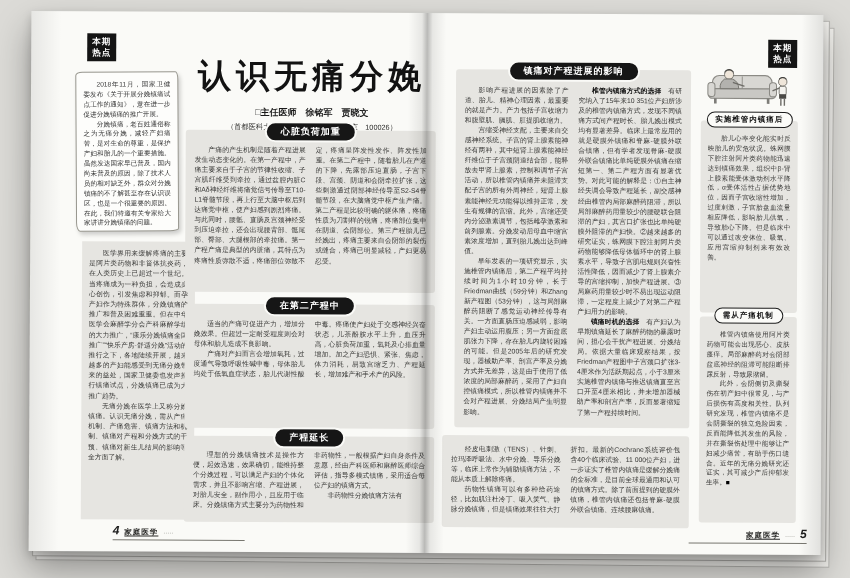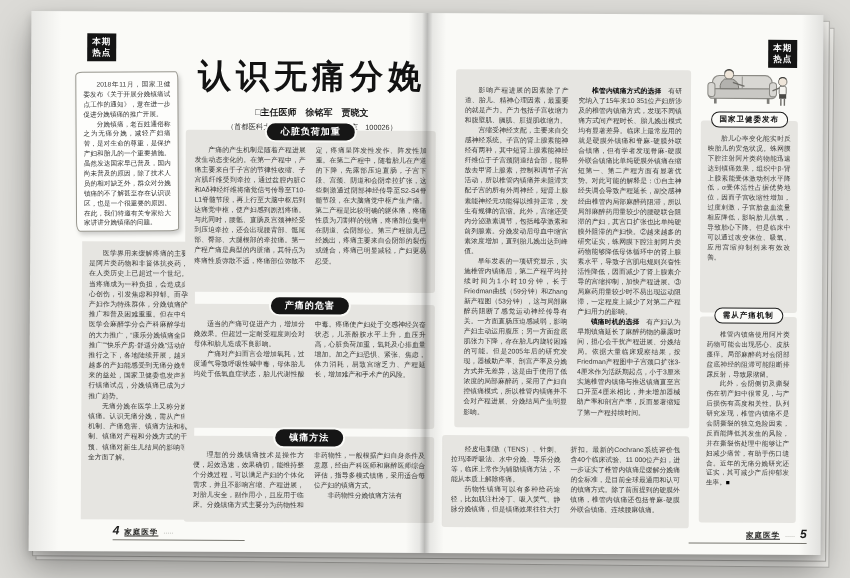--- a/index.html
+++ b/index.html
@@ -98,42 +98,43 @@
     </div>
 
     <div class="panel sec-mech">
       <div class="pill">心脏负荷加重</div>
       <div class="cols2 body-text">
         <p>产痛的产生机制是随着产程进展发生动态变化的。在第一产程中，产痛主要来自于子宫的节律性收缩、子宫肌纤维受到牵拉，通过盆腔内脏C和Aδ神经纤维将痛觉信号传导至T10-L1脊髓节段，再上行至大脑中枢后到达痛觉中枢，使产妇感到剧烈疼痛。与此同时，腰骶、直肠及宫颈神经受到压迫牵拉，还会出现腰背部、骶尾部、臀部、大腿根部的牵拉痛。第一产程产痛是典型的内脏痛，其特点为疼痛性质弥散不适，疼痛部位弥散不定，疼痛呈阵发性发作、阵发性加重。在第二产程中，随着胎儿在产道的下降，先露部压迫直肠，子宫下段、宫颈、阴道和会阴牵拉扩张，这些刺激通过阴部神经传导至S2-S4脊髓节段，在大脑痛觉中枢产生产痛。第二产程是比较明确的躯体痛，疼痛性质为刀割样的锐痛，疼痛部位集中在阴道、会阴部位。第三产程胎儿已经娩出，疼痛主要来自会阴部的裂伤或缝合，疼痛已明显减轻，产妇更易忍受。</p>
       </div>
     </div>
 
     <div class="panel sec-harm">
-      <div class="pill">产痛的危害</div>
+      <div class="pill">在第二产程中</div>
       <div class="cols2 body-text">
         <p>适当的产痛可促进产力，增加分娩效果。但超过一定耐受程度则会对母体和胎儿造成不良影响。</p>
         <p>产痛对产妇而言会增加氧耗，过度通气导致呼吸性碱中毒，母体胎儿均处于低氧血症状态，胎儿代谢性酸中毒。疼痛使产妇处于交感神经兴奋状态，儿茶酚胺水平上升，血压升高，心脏负荷加重，氧耗及心排血量增加。加之产妇恐惧、紧张、焦虑，体力消耗，易致宫缩乏力、产程延长，增加难产和手术产的风险。</p>
       </div>
     </div>
 
     <div class="panel sec-methods">
-      <div class="pill">镇痛方法</div>
+      <div class="pill">产程延长</div>
       <div class="cols2 body-text">
         <p>理想的分娩镇痛技术是操作方便，起效迅速，效果确切，能维持整个分娩过程，可以满足产妇的个体化需求，并且不影响宫缩、产程进展，对胎儿安全，副作用小，且应用于临床。分娩镇痛方式主要分为药物性和非药物性，一般根据产妇自身条件及意愿，经由产科医师和麻醉医师综合评估，指导多模式镇痛，采用适合每位产妇的镇痛方式。</p>
         <p>非药物性分娩镇痛方法有</p>
       </div>
     </div>
 
     <div class="footer footer-left">
       <span class="page-no">4</span>
       <span class="journal">家庭医学</span>
       <span class="f-small">·····</span>
     </div>
 
     <div class="panel sec-progress">
+      <div class="pill">镇痛对产程进展的影响</div>
       <div class="cols2 body-text">
         <p>影响产程进展的因素除了产道、胎儿、精神心理因素，最重要的就是产力。产力包括子宫收缩力和腹壁肌、膈肌、肛提肌收缩力。</p>
         <p>宫缩受神经支配，主要来自交感神经系统。子宫的肾上腺素能神经有两种，其中短肾上腺素能神经纤维位于子宫颈阴道结合部，能释放去甲肾上腺素，控制和调节子宫活动，所以椎管内镇痛并未阻滞支配子宫的所有外周神经，短肾上腺素能神经元功能得以维持正常，发生有规律的宫缩。此外，宫缩还受内分泌激素调节，包括雌孕激素和前列腺素。分娩发动后母血中缩宫素浓度增加，直到胎儿娩出达到峰值。</p>
         <p>早年发表的一项研究显示，实施椎管内镇痛后，第二产程平均持续时间为1小时10分钟，长于Friedman曲线（59分钟）和Zhang新产程图（53分钟），这与局部麻醉药阻断了感觉运动神经传导有关。一方面直肠压迫感减弱，影响产妇主动运用腹压；另一方面盆底肌张力下降，存在胎儿内旋转困难的可能。但是2005年后的研究发现，器械助产率、剖宫产率及分娩方式并无差异，这是由于使用了低浓度的局部麻醉药，采用了产妇自控镇痛模式，所以椎管内镇痛并不会对产程进展、分娩结局产生明显影响。</p>
         <p><b class="subhead">椎管内镇痛方式的选择　</b><span>有研究纳入了15年来10 351位产妇所涉及的椎管内镇痛方式，发现不同镇痛方式间产程时长、胎儿娩出模式均有显著差异。临床上最常应用的就是硬膜外镇痛和脊麻-硬膜外联合镇痛，但有学者发现脊麻-硬膜外联合镇痛比单纯硬膜外镇痛在缩短第一、第二产程方面有显著优势。对此可能的解释是：①自主神经失调会导致产程延长，副交感神经由椎管内局部麻醉药阻滞，所以局部麻醉药用量较少的腰硬联合阻滞的产妇，其宫口扩张也比单纯硬膜外阻滞的产妇快。②越来越多的研究证实，蛛网膜下腔注射阿片类药物能够降低母体循环中的肾上腺素水平，导致子宫肌电规则兴奋性活性降低，因而减少了肾上腺素介导的宫缩抑制，加快产程进展。③局麻药用量较少时不易出现运动阻滞，一定程度上减少了对第二产程产妇用力的影响。</span></p>
         <p><b class="subhead">镇痛时机的选择　</b><span>有产妇认为早期镇痛延长了麻醉药物的暴露时间，担心会干扰产程进展、分娩结局。依据大量临床观察结果，按Friedman产程图中子宫颈口扩张3-4厘米作为活跃期起点，小于3厘米实施椎管内镇痛与推迟镇痛直至宫口开至4厘米相比，并未增加器械助产率和剖宫产率，反而显著缩短了第一产程持续时间。</span></p>
       </div>
     </div>
 
     <div class="panel sec-cont">
@@ -163,21 +164,21 @@
       <circle cx="86" cy="19" r="4.8" fill="#efe6da" stroke="#6e6d68" stroke-width="1"></circle>
       <path d="M81.3 18 A4.9 4.9 0 0 1 90.7 18 L90 14.8 Q86 12 82 14.8 Z" fill="#3c3b38"></path>
       <rect x="82" y="24" width="8" height="10" rx="2" fill="#f4f3ef" stroke="#6e6d68" stroke-width="1"></rect>
       <rect x="82" y="33" width="8" height="5" fill="#4a4946"></rect>
       <path d="M82 26 L75 29" stroke="#6e6d68" stroke-width="1.5" stroke-linecap="round"></path>
       <line x1="84" y1="38" x2="84" y2="46" stroke="#6e6d68" stroke-width="1.6"></line>
       <line x1="88" y1="38" x2="88" y2="46" stroke="#6e6d68" stroke-width="1.6"></line>
     </svg>
 
     <div class="panel fetus-box">
-      <div class="pill outline">国家卫健委发布</div>
+      <div class="pill outline">实施椎管内镇痛后</div>
       <div class="side-text">
         <p>胎儿心率变化能实时反映胎儿的安危状况。蛛网膜下腔注射阿片类药物能迅速达到镇痛效果，组织中β-肾上腺素能受体激动剂水平降低，α受体活性占据优势地位，因而子宫收缩性增加，过度刺激，子宫胎盘血流量相应降低，影响胎儿供氧，导致胎心下降。但是临床中可以通过改变体位、吸氧、应用宫缩抑制剂来有效改善。</p>
       </div>
     </div>
 
     <div class="panel se-box">
       <div class="pill outline">需从产痛机制</div>
       <div class="side-text">
         <p>椎管内镇痛使用阿片类药物可能会出现恶心、皮肤瘙痒。局部麻醉药对会阴部盆底神经的阻滞可能阻断排尿反射，导致尿潴留。</p>
         <p><span>此外，会阴侧切及撕裂伤在初产妇中很常见，与产后损伤有高度相关性。队列研究发现，椎管内镇痛不是会阴撕裂的独立危险因素，反而能降低其发生的风险，并在撕裂伤处理中能够让产妇减少痛苦，有助于伤口缝合。近年的无痛分娩研究还证实，其可减少产后抑郁发生率。</span><span class="endmark">■</span></p>

